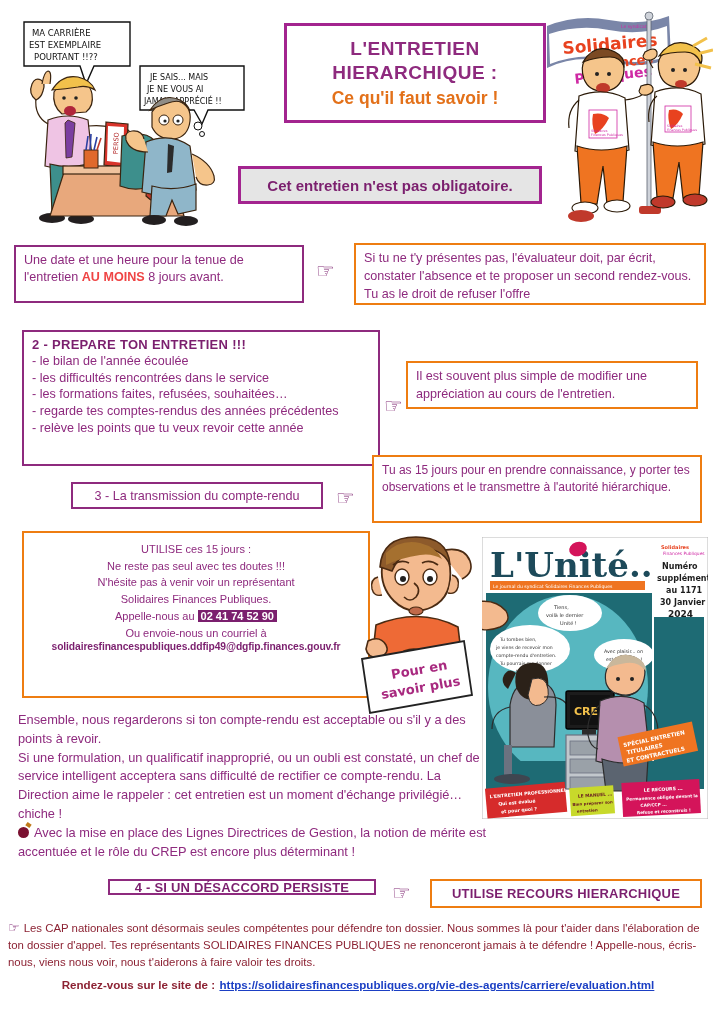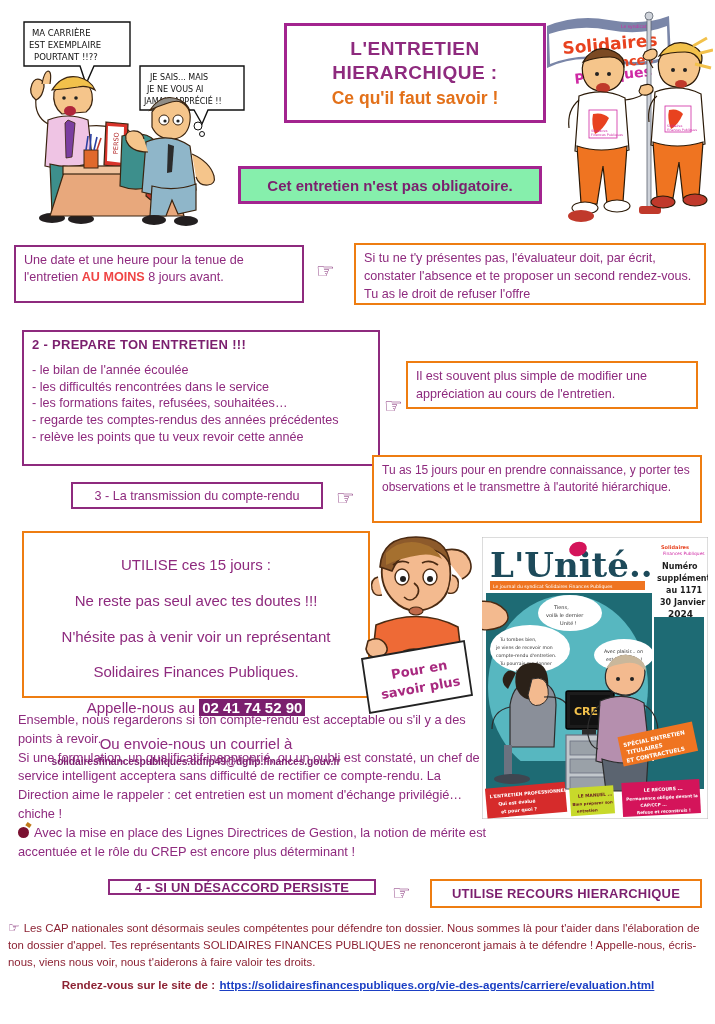--- a/index.html
+++ b/index.html
@@ -23,49 +23,49 @@
     display:flex;flex-direction:column;align-items:center;justify-content:center;
   }
   #title-box .t1,#title-box .t2{
     color:#8e2a7e;font-weight:bold;font-size:19px;letter-spacing:.5px;line-height:1.25;
   }
   #title-box .t3{color:#e3711a;font-weight:bold;font-size:17.5px;margin-top:4px;}
 
   
   #oblig-box{
     left:238px;top:166px;width:304px;height:38px;
-    border:3px solid #a3248f;background:#86efac;
+    border:3px solid #a3248f;background:#e5e5e5;
     display:flex;align-items:center;justify-content:center;
   }
   #oblig-box span{color:#7b1f6e;font-weight:bold;font-size:15px;}
 
   
   #box1{left:14px;top:245px;width:290px;height:58px;}
   #box1 p{margin:0;font-size:12.6px;line-height:1.38;color:#8e2a7e;}
   #box1 b{color:#ef4444;}
 
   #box2{left:354px;top:243px;width:352px;height:62px;}
   #box2 p{margin:0;font-size:12.6px;line-height:1.42;color:#8e2a7e;}
 
   #box3{left:22px;top:330px;width:358px;height:136px;}
-  #box3 .hd{font-size:13px;font-weight:bold;color:#7b1f6e;letter-spacing:.3px;margin-bottom:10px;}
+  #box3 .hd{font-size:13px;font-weight:bold;color:#7b1f6e;letter-spacing:.3px;margin-bottom:1px;}
   #box3 .li{font-size:12.6px;color:#8e2a7e;line-height:1.33;}
 
   #box4{left:406px;top:361px;width:292px;height:48px;}
   #box4 p{margin:0;font-size:12.6px;line-height:1.42;color:#8e2a7e;}
 
   #box5{left:71px;top:482px;width:252px;height:27px;
         display:flex;align-items:center;justify-content:center;}
   #box5 span{font-size:12.6px;color:#8e2a7e;}
 
   #box6{left:372px;top:455px;width:330px;height:68px;}
   #box6 p{margin:0;font-size:12px;line-height:1.45;color:#8e2a7e;}
 
   #box7{left:22px;top:531px;width:348px;height:167px;text-align:center;padding-top:8px;}
-  #box7 .ln{font-size:15px;color:#8e2a7e;line-height:1.52;margin-top:13px;}
+  #box7 .ln{font-size:11px;color:#8e2a7e;line-height:1.52;}
   #box7 .mail{font-size:10.3px;color:#7b1f6e;font-weight:bold;letter-spacing:-.1px;}
   .hl{background:#7b1f6e;color:#fff;padding:0 3px;font-weight:bold;}
 
   
   .hand{position:absolute;font-size:21px;color:#7b1f6e;line-height:1;}
 
   
   #para{position:absolute;left:18px;top:711px;width:470px;}
   #para p{margin:0 0 0 0;font-size:12.8px;line-height:1.47;color:#8e2a7e;}
   #bomb{display:inline-block;width:11px;height:11px;border-radius:50%;

